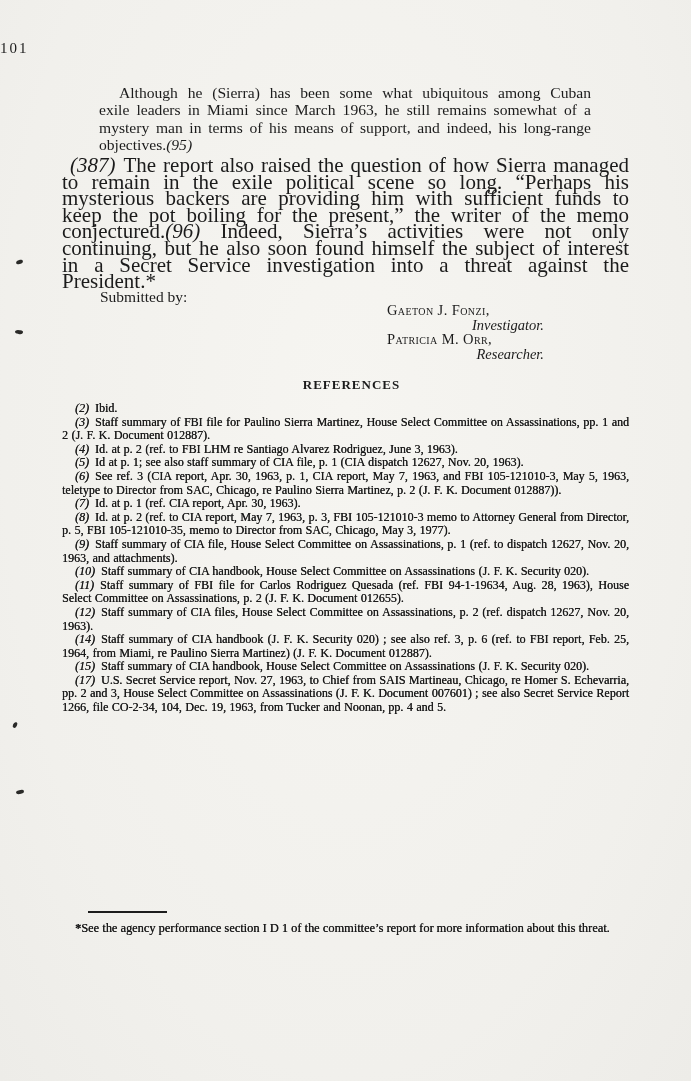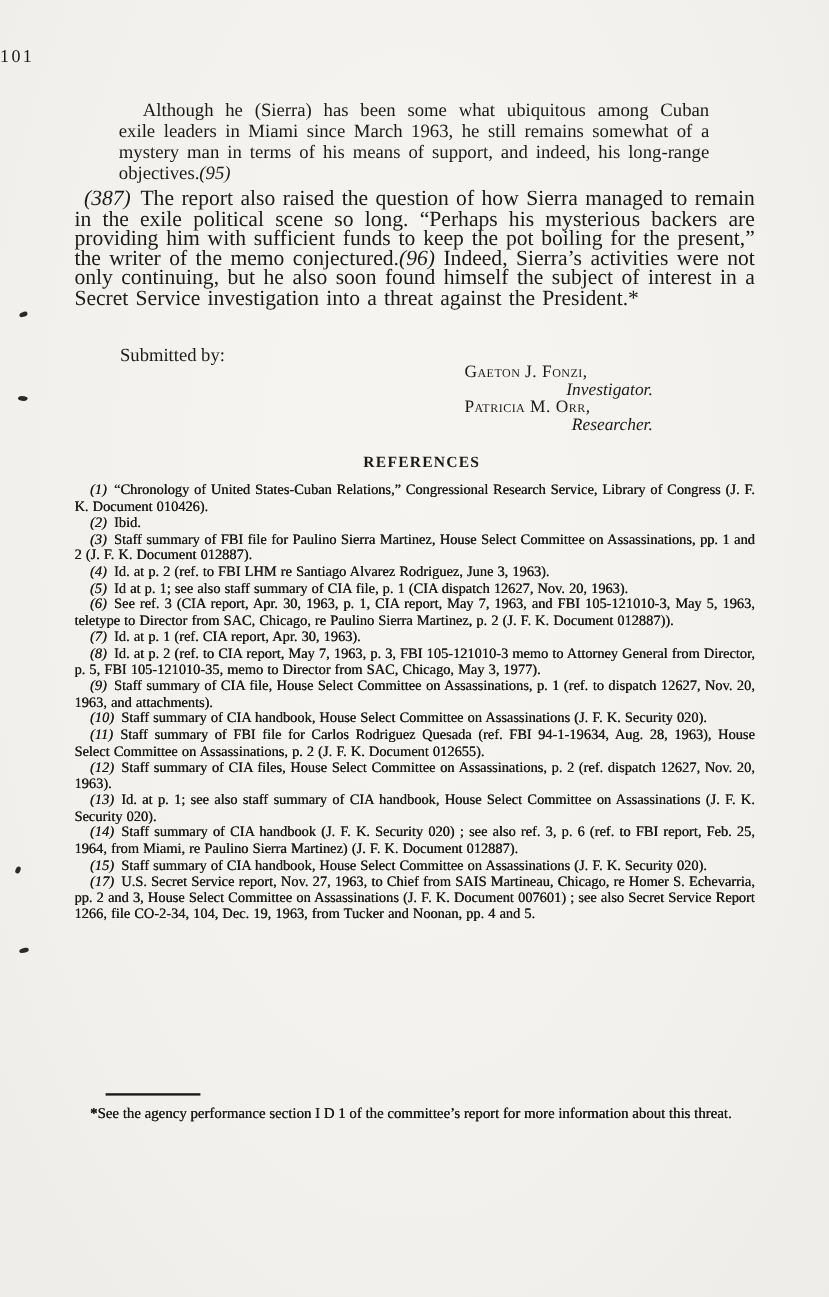--- a/index.html
+++ b/index.html
@@ -27,21 +27,21 @@
     top: 84px; left: 99px; width: 492px;
     font-size: 15.6px;
     line-height: 17.4px;
     text-align: justify;
     text-indent: 20px;
     word-spacing: 2px;
   }
 
   .par387 {
     top: 157px; left: 62px; width: 567px;
-    font-size: 18px;
+    font-size: 21px;
     line-height: 16.6px;
     text-align: justify;
     text-indent: 8px;
     word-spacing: 1.5px;
   }
   .par-num { font-style: italic; margin-right: 8px; }
   .inline-ref { font-style: italic; margin-top: 40px; }
 
   .submitted-label {
     top: 288px; left: 100px;
@@ -128,33 +128,31 @@
 <div class="abs signatures">
   <div class="sig-name">Gaeton J. Fonzi,</div>
   <div class="sig-role">Investigator.</div>
   <div class="sig-name">Patricia M. Orr,</div>
   <div class="sig-role">Researcher.</div>
 </div>
 
 <div class="abs refs-heading">REFERENCES</div>
 
 <div class="abs refs" id="refs-list">
-    <p class="ref-item"><span class="ref-num">(1)</span><span>“Chronology of United States-Cuban Relations,” Congressional Research Service, Library of Congress (J. F. K. Document 010426).</span></p>
     <p class="ref-item"><span class="ref-num">(2)</span><span>Ibid.</span></p>
     <p class="ref-item"><span class="ref-num">(3)</span><span>Staff summary of FBI file for Paulino Sierra Martinez, House Select Committee on Assassinations, pp. 1 and 2 (J. F. K. Document 012887).</span></p>
     <p class="ref-item"><span class="ref-num">(4)</span><span>Id. at p. 2 (ref. to FBI LHM re Santiago Alvarez Rodriguez, June 3, 1963).</span></p>
     <p class="ref-item"><span class="ref-num">(5)</span><span>Id at p. 1; see also staff summary of CIA file, p. 1 (CIA dispatch 12627, Nov. 20, 1963).</span></p>
     <p class="ref-item"><span class="ref-num">(6)</span><span>See ref. 3 (CIA report, Apr. 30, 1963, p. 1, CIA report, May 7, 1963, and FBI 105-121010-3, May 5, 1963, teletype to Director from SAC, Chicago, re Paulino Sierra Martinez, p. 2 (J. F. K. Document 012887)).</span></p>
     <p class="ref-item"><span class="ref-num">(7)</span><span>Id. at p. 1 (ref. CIA report, Apr. 30, 1963).</span></p>
     <p class="ref-item"><span class="ref-num">(8)</span><span>Id. at p. 2 (ref. to CIA report, May 7, 1963, p. 3, FBI 105-121010-3 memo to Attorney General from Director, p. 5, FBI 105-121010-35, memo to Director from SAC, Chicago, May 3, 1977).</span></p>
     <p class="ref-item"><span class="ref-num">(9)</span><span>Staff summary of CIA file, House Select Committee on Assassinations, p. 1 (ref. to dispatch 12627, Nov. 20, 1963, and attachments).</span></p>
     <p class="ref-item"><span class="ref-num">(10)</span><span>Staff summary of CIA handbook, House Select Committee on Assassinations (J. F. K. Security 020).</span></p>
     <p class="ref-item"><span class="ref-num">(11)</span><span>Staff summary of FBI file for Carlos Rodriguez Quesada (ref. FBI 94-1-19634, Aug. 28, 1963), House Select Committee on Assassinations, p. 2 (J. F. K. Document 012655).</span></p>
     <p class="ref-item"><span class="ref-num">(12)</span><span>Staff summary of CIA files, House Select Committee on Assassinations, p. 2 (ref. dispatch 12627, Nov. 20, 1963).</span></p>
-    <p class="ref-item"><span class="ref-num">(13)</span><span>Id. at p. 1; see also staff summary of CIA handbook, House Select Committee on Assassinations (J. F. K. Security 020).</span></p>
     <p class="ref-item"><span class="ref-num">(14)</span><span>Staff summary of CIA handbook (J. F. K. Security 020) ; see also ref. 3, p. 6 (ref. to FBI report, Feb. 25, 1964, from Miami, re Paulino Sierra Martinez) (J. F. K. Document 012887).</span></p>
     <p class="ref-item"><span class="ref-num">(15)</span><span>Staff summary of CIA handbook, House Select Committee on Assassinations (J. F. K. Security 020).</span></p>
     <p class="ref-item"><span class="ref-num">(17)</span><span>U.S. Secret Service report, Nov. 27, 1963, to Chief from SAIS Martineau, Chicago, re Homer S. Echevarria, pp. 2 and 3, House Select Committee on Assassinations (J. F. K. Document 007601) ; see also Secret Service Report 1266, file CO-2-34, 104, Dec. 19, 1963, from Tucker and Noonan, pp. 4 and 5.</span></p>
   </div>
 
 <div class="abs fn-rule"></div>
 
 <div class="abs footnote"><span class="fn-marker">*</span><span>See the agency performance section I D 1 of the committee’s report for more information about this threat.</span></div>
 
 </body></html>

